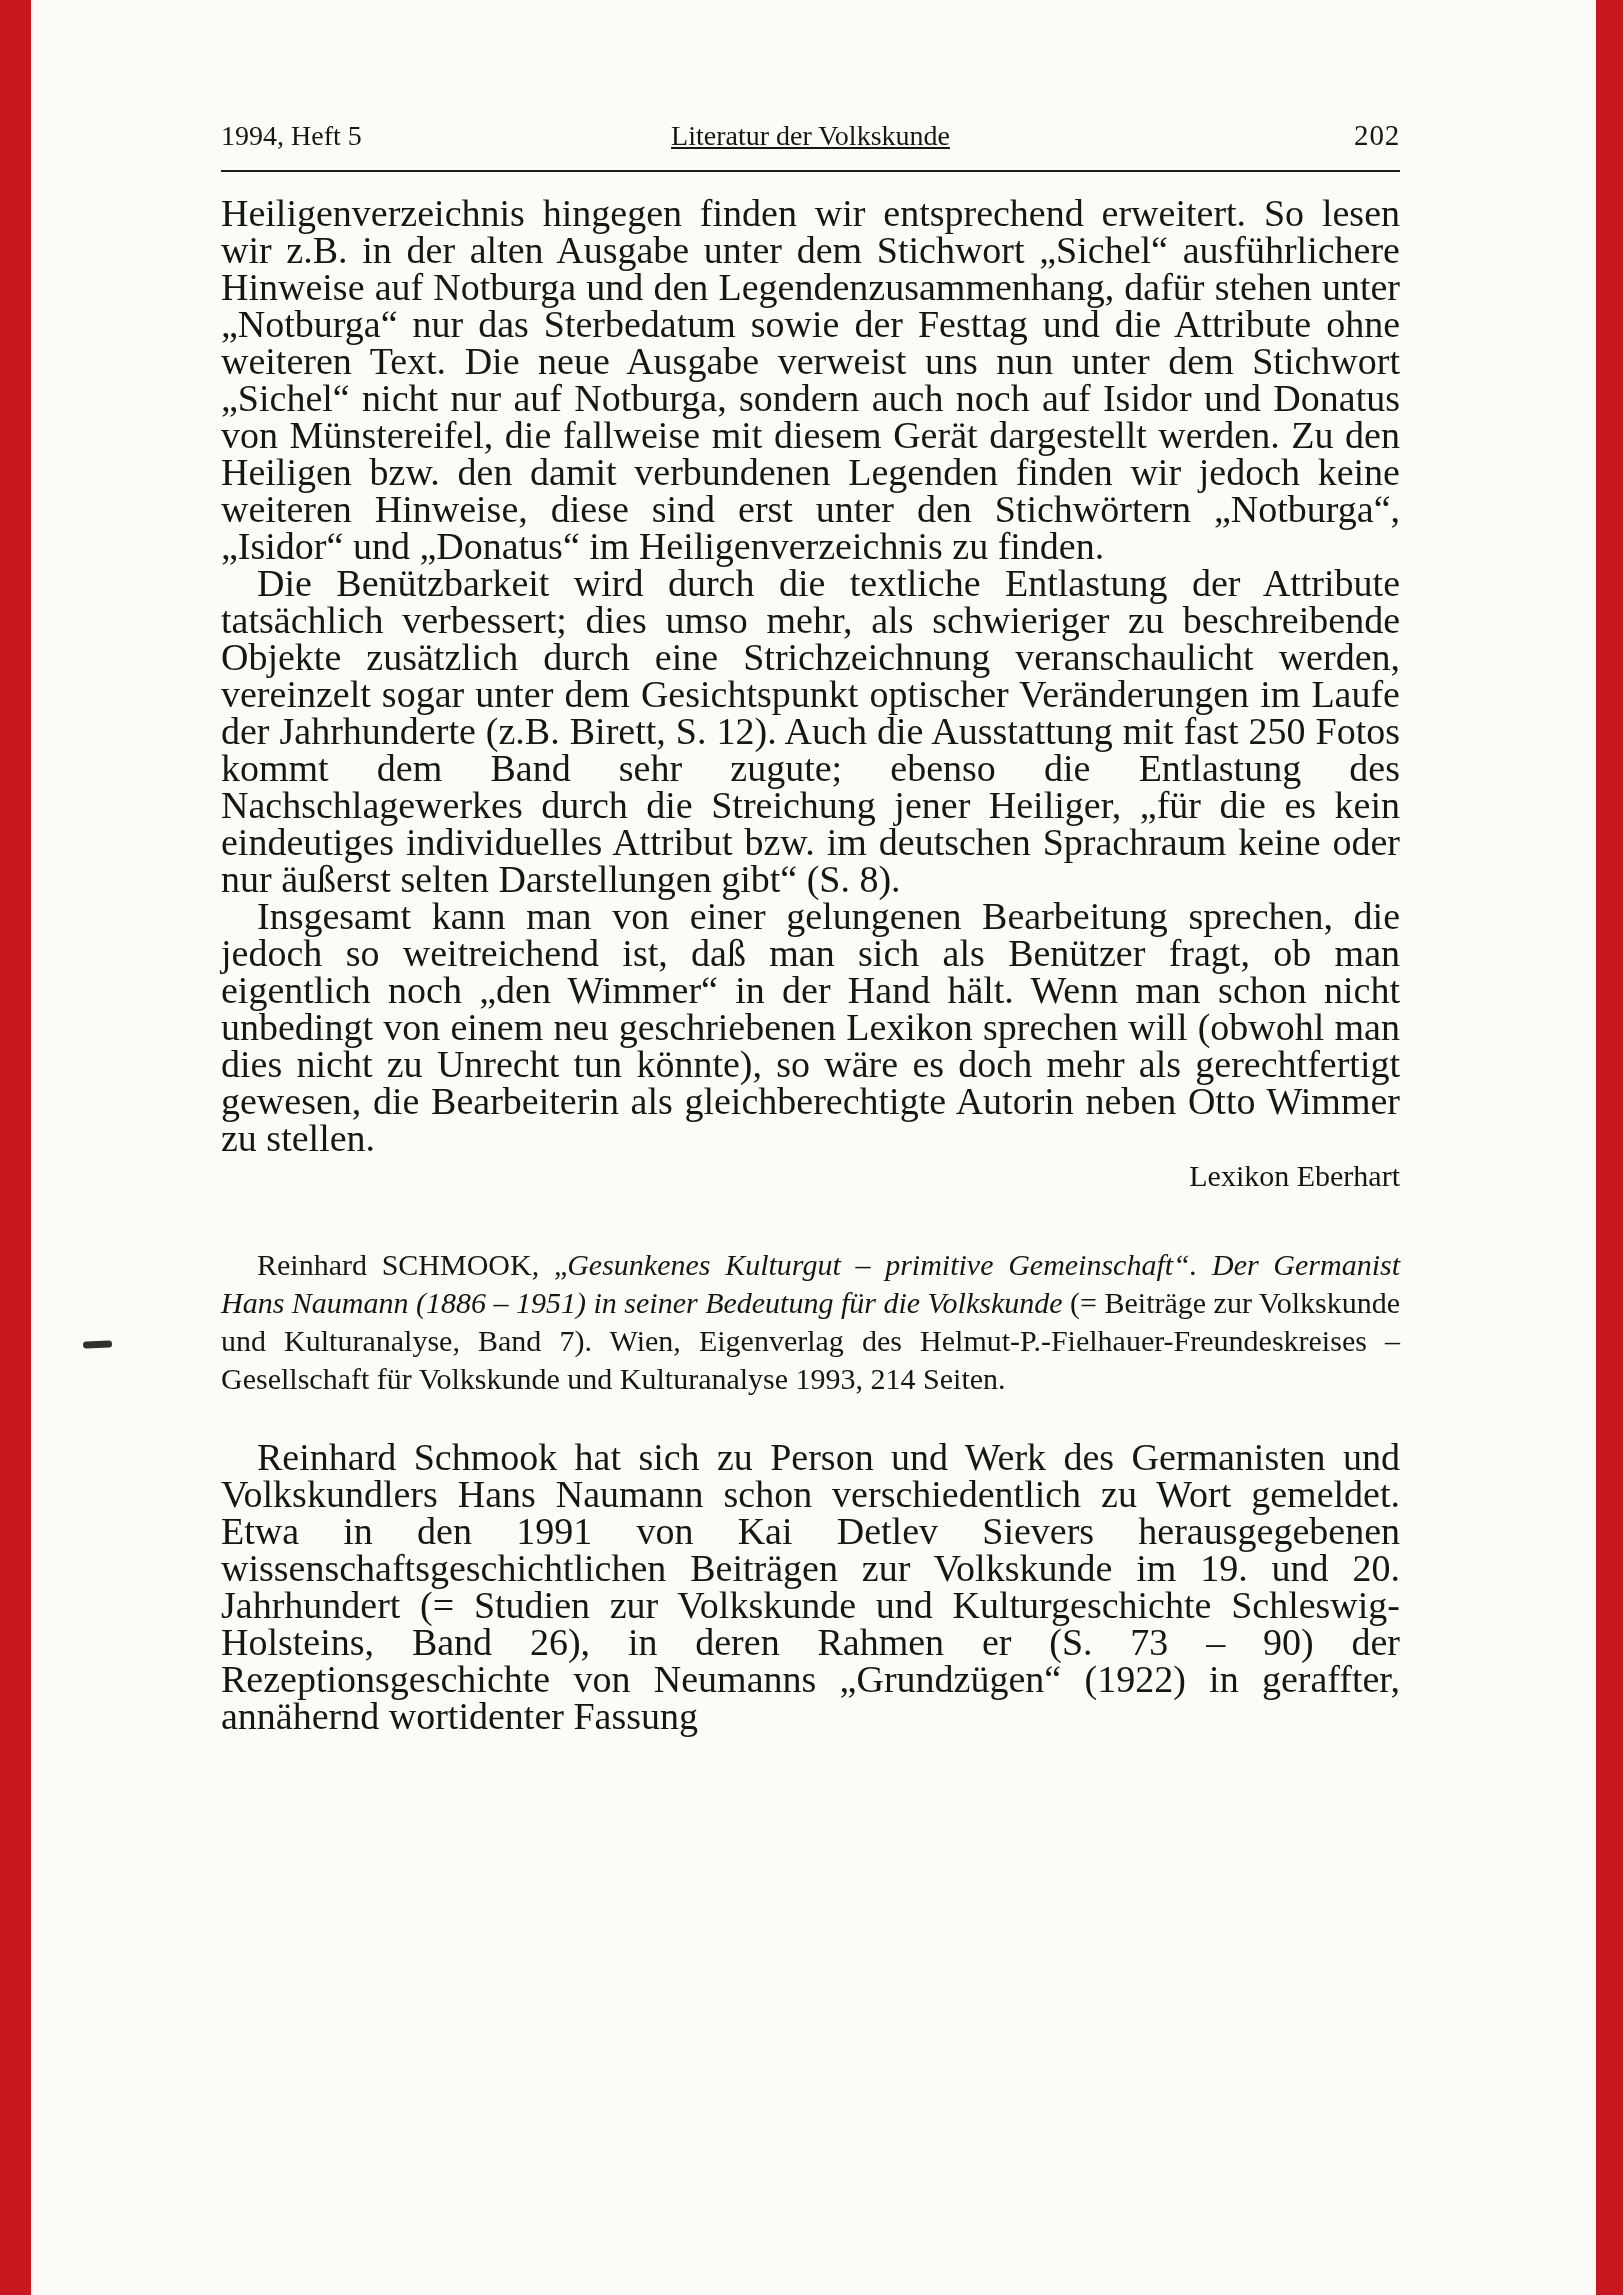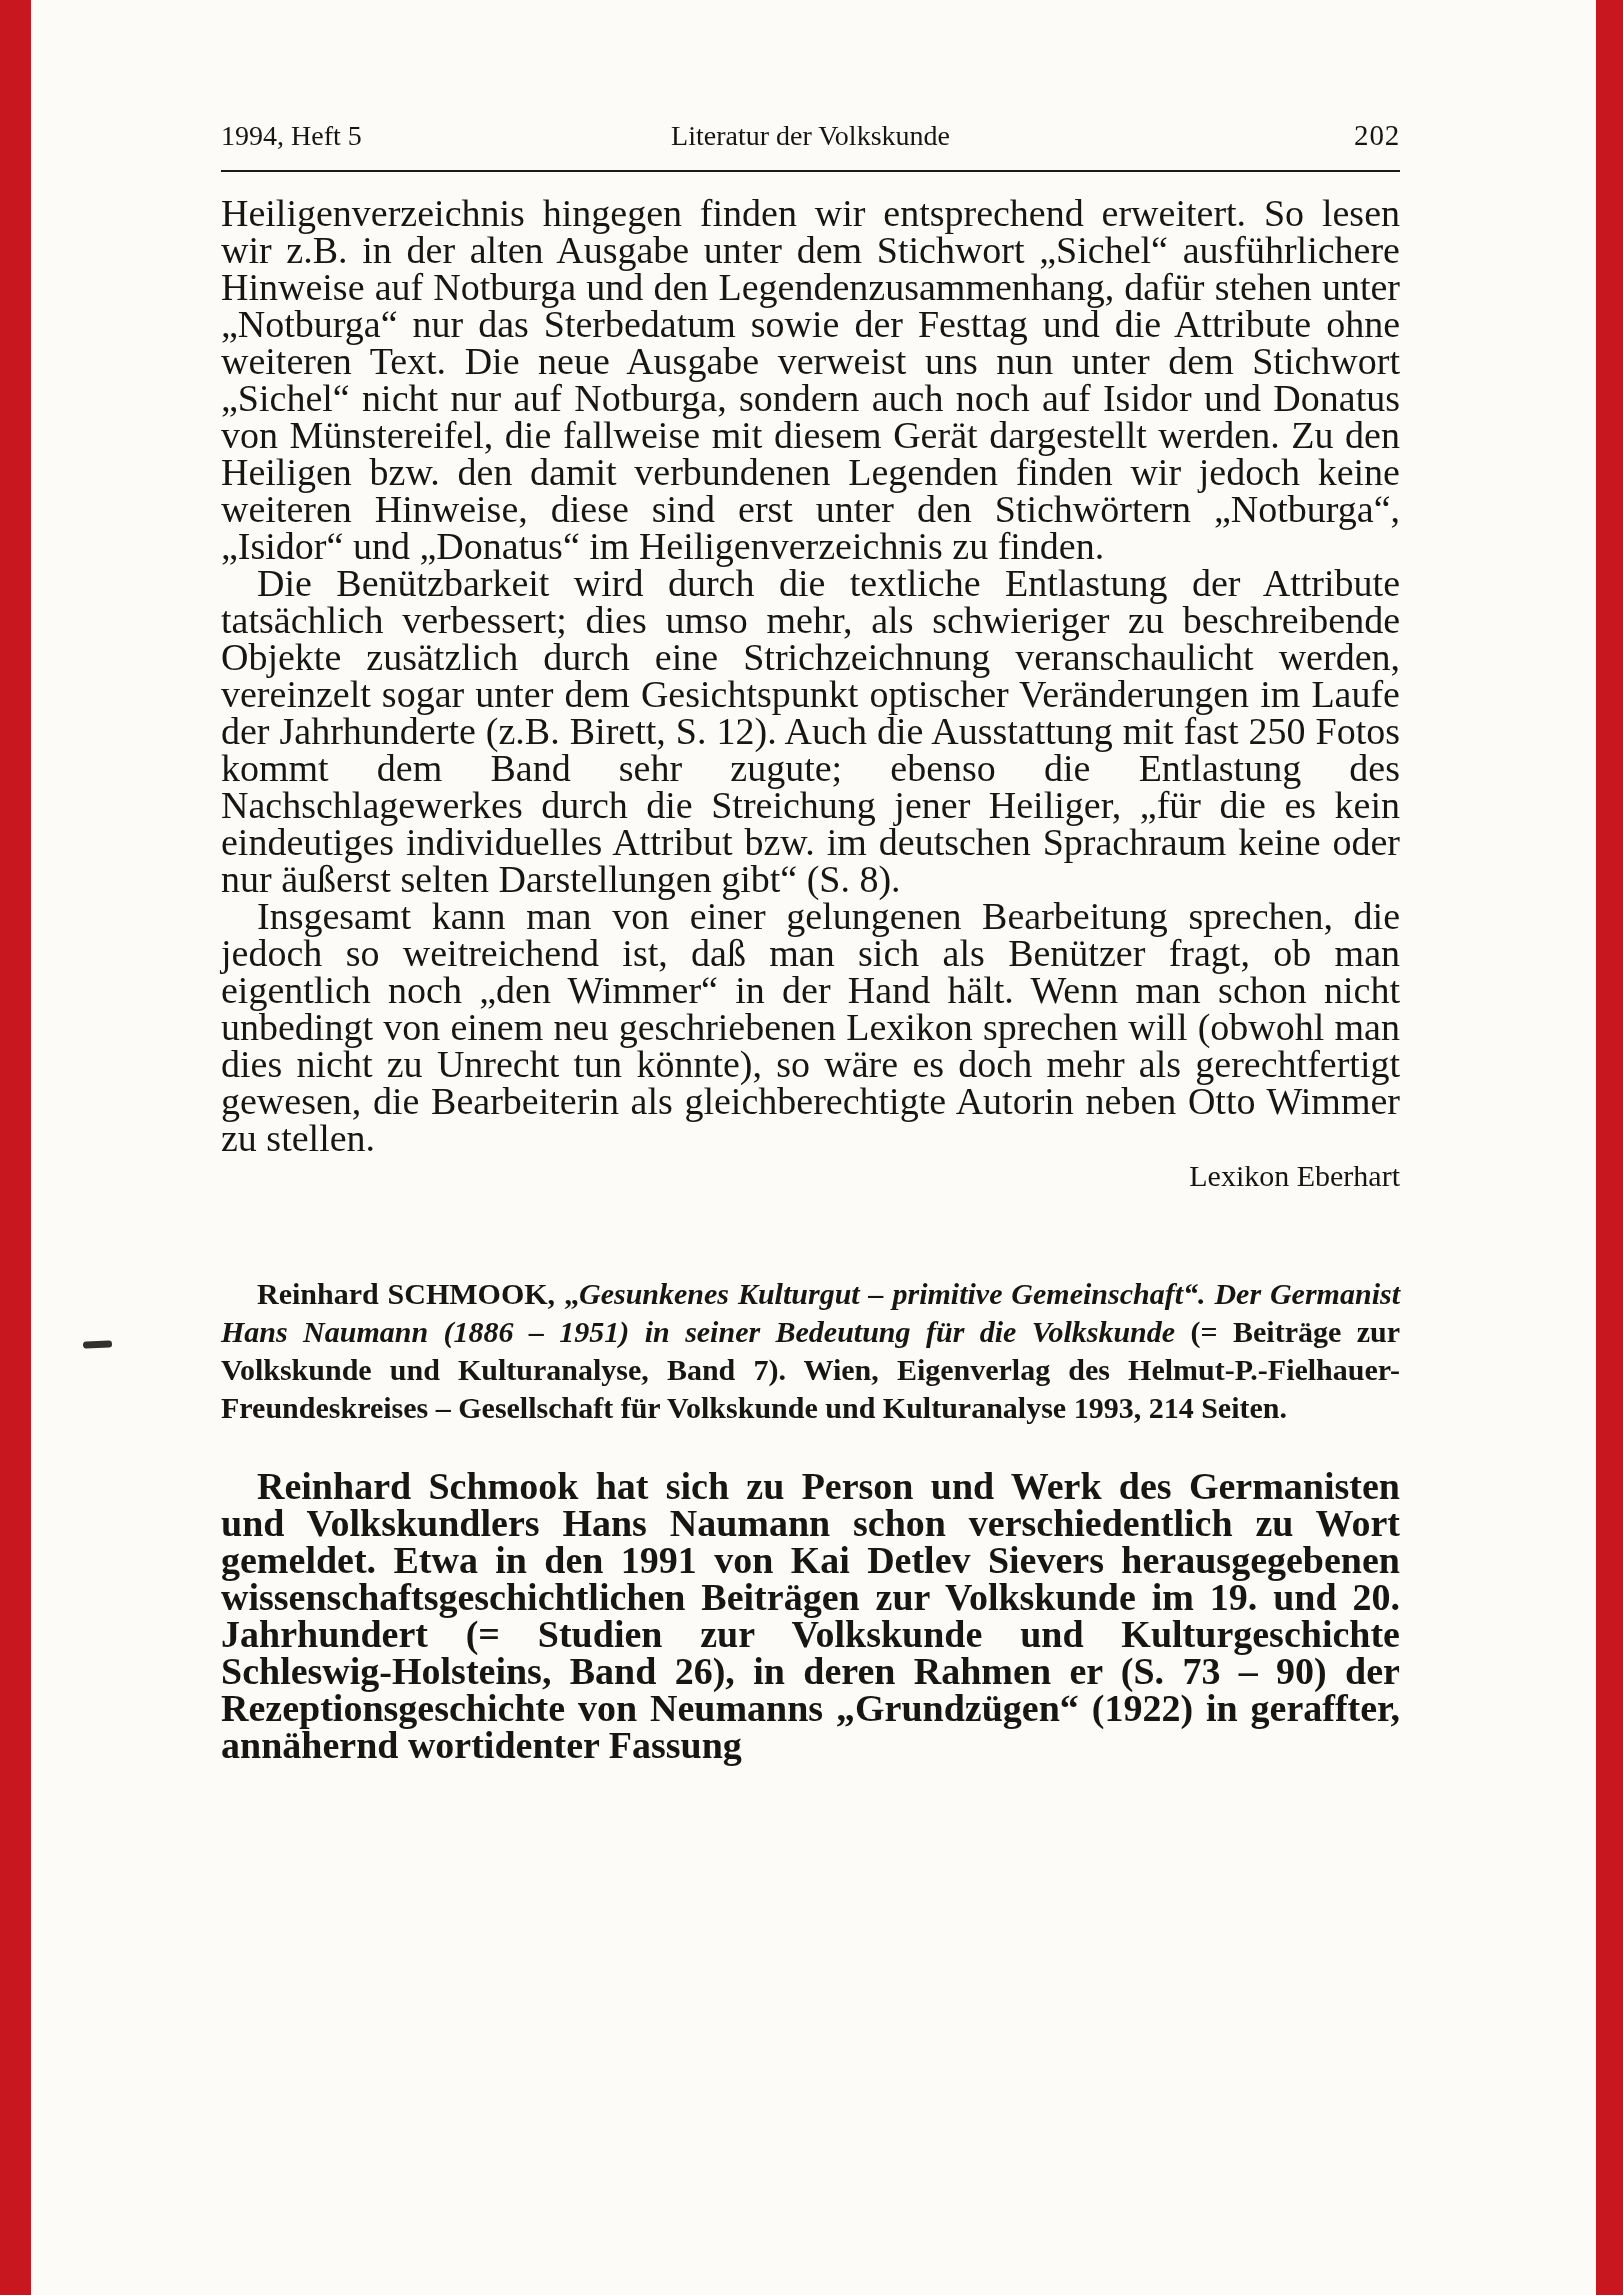--- a/index.html
+++ b/index.html
@@ -37,21 +37,21 @@
   
   .running-head {
     display: grid;
     grid-template-columns: 1fr auto 1fr;
     align-items: baseline;
     font-size: 28px;
     line-height: 32px;
     padding-bottom: 18px;
   }
   .running-head .issue   { text-align: left; }
-  .running-head .journal { text-align: center; }
+  .running-head .journal { text-align: center; text-decoration: underline; }
   .running-head .pagenum { text-align: right; font-size: 29px; letter-spacing: 0.8px; }
 
   .rule {
     border-top: 2.4px solid #1c1b19;
     margin-bottom: 23px;
   }
 
   
   .body-para {
     font-size: 38px;
@@ -61,21 +61,21 @@
     -webkit-hyphens: auto;
   }
   .body-para.indent { text-indent: 36px; }
 
   .signature {
     font-size: 30px;
     line-height: 37px;
     text-align: right;
   }
 
-  .review.second { margin-top: 81px; font-weight: bold; }
+  .review.second { margin-top: 52px; }
 
   .citation {
     font-size: 30px;
     line-height: 38px;
     text-align: justify;
     text-indent: 36px;
     hyphens: auto;
     -webkit-hyphens: auto;
     margin-bottom: 41px;
   }

